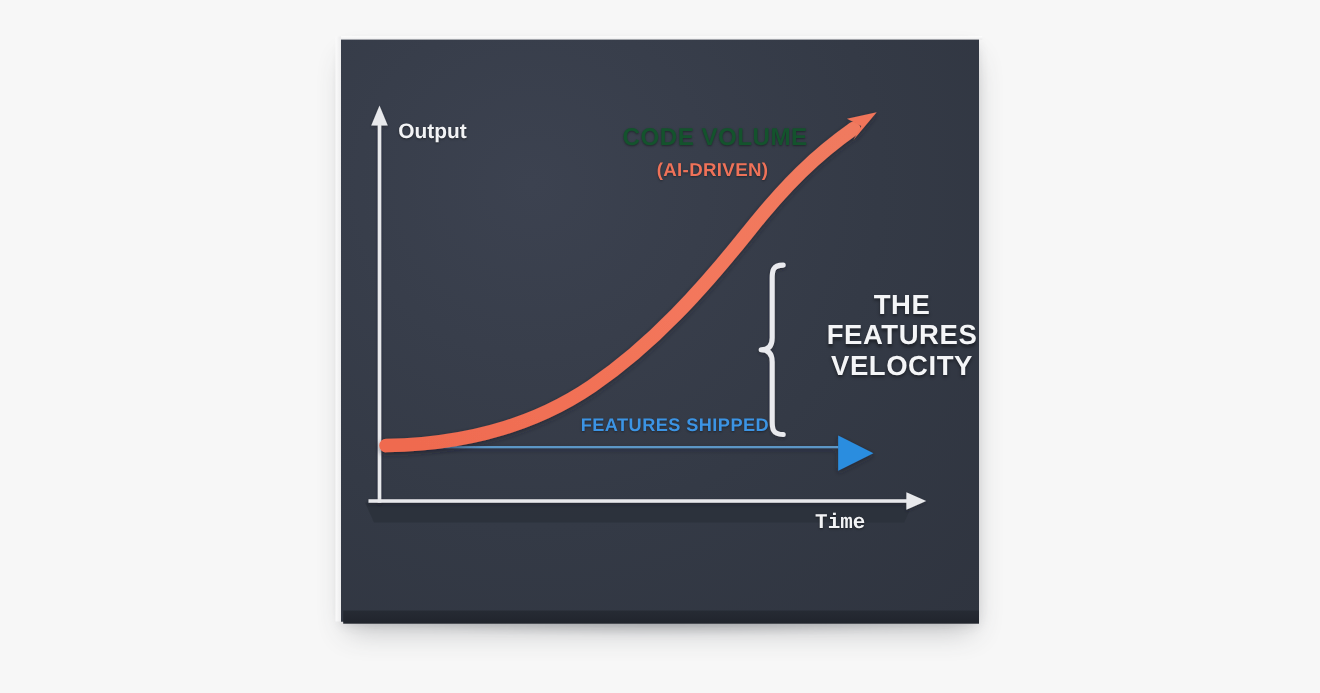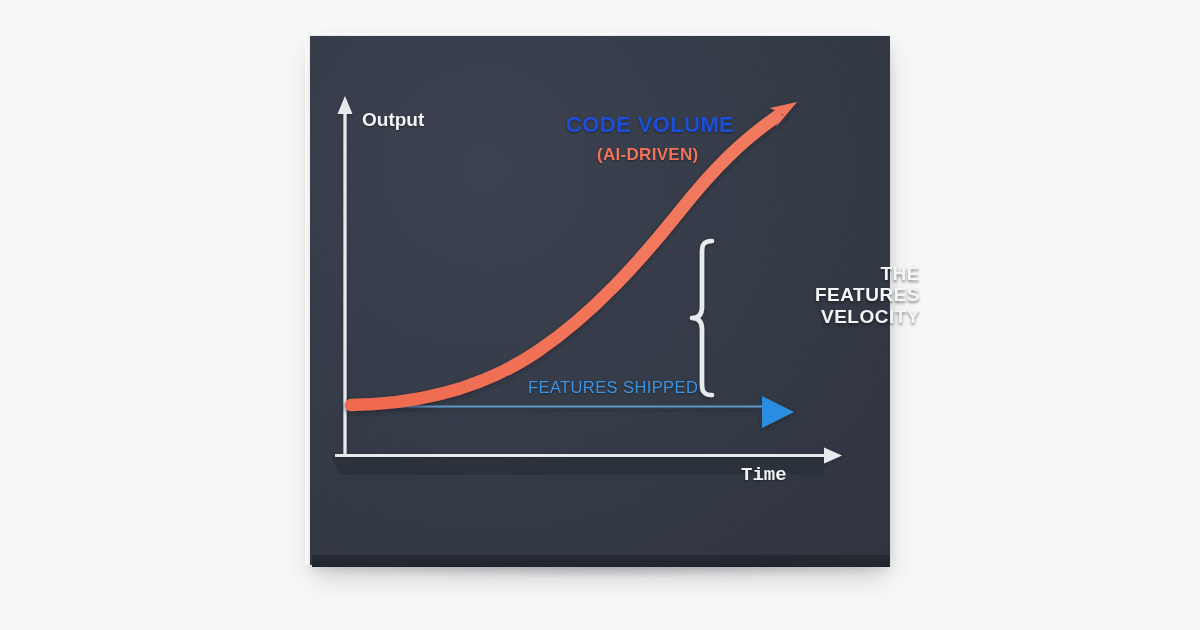--- a/index.html
+++ b/index.html
@@ -103,47 +103,47 @@
     color: #f2f3f5;
     text-shadow: 0 1px 2px rgba(0,0,0,0.45);
     font-family: Liberation Mono, monospace;
   }
   #series-red-title {
     left: 566px;
     top: 114px;
     font-size: 22px;
     font-weight: bold;
     letter-spacing: 0.4px;
-    color: #1d4ed8;
+    color: #14532d;
     text-shadow: 0 1px 2px rgba(0,0,0,0.40);
   }
   #series-red-sub {
     left: 597px;
     top: 146px;
     font-size: 17px;
     font-weight: bold;
     letter-spacing: 0.3px;
     color: #ef7259;
     text-shadow: 0 1px 2px rgba(0,0,0,0.40);
   }
   #series-blue-title {
     left: 528px;
     top: 379px;
     font-size: 16.5px;
-    font-weight: normal;
+    font-weight: bold;
     letter-spacing: 0.4px;
     color: #3c94e4;
     text-shadow: 0 1px 2px rgba(0,0,0,0.40);
   }
   #callout-text {
-    left: 780px;
+    left: 750px;
     top: 263px;
     width: 140px;
-    text-align: right;
-    font-size: 19px;
+    text-align: center;
+    font-size: 25px;
     font-weight: bold;
     letter-spacing: 0.5px;
     line-height: 1.12;
     color: #f4f5f7;
     text-shadow: 0 2px 3px rgba(0,0,0,0.45);
   }
   #callout-text span { display: block; }
 </style>
 </head>
 <body>

